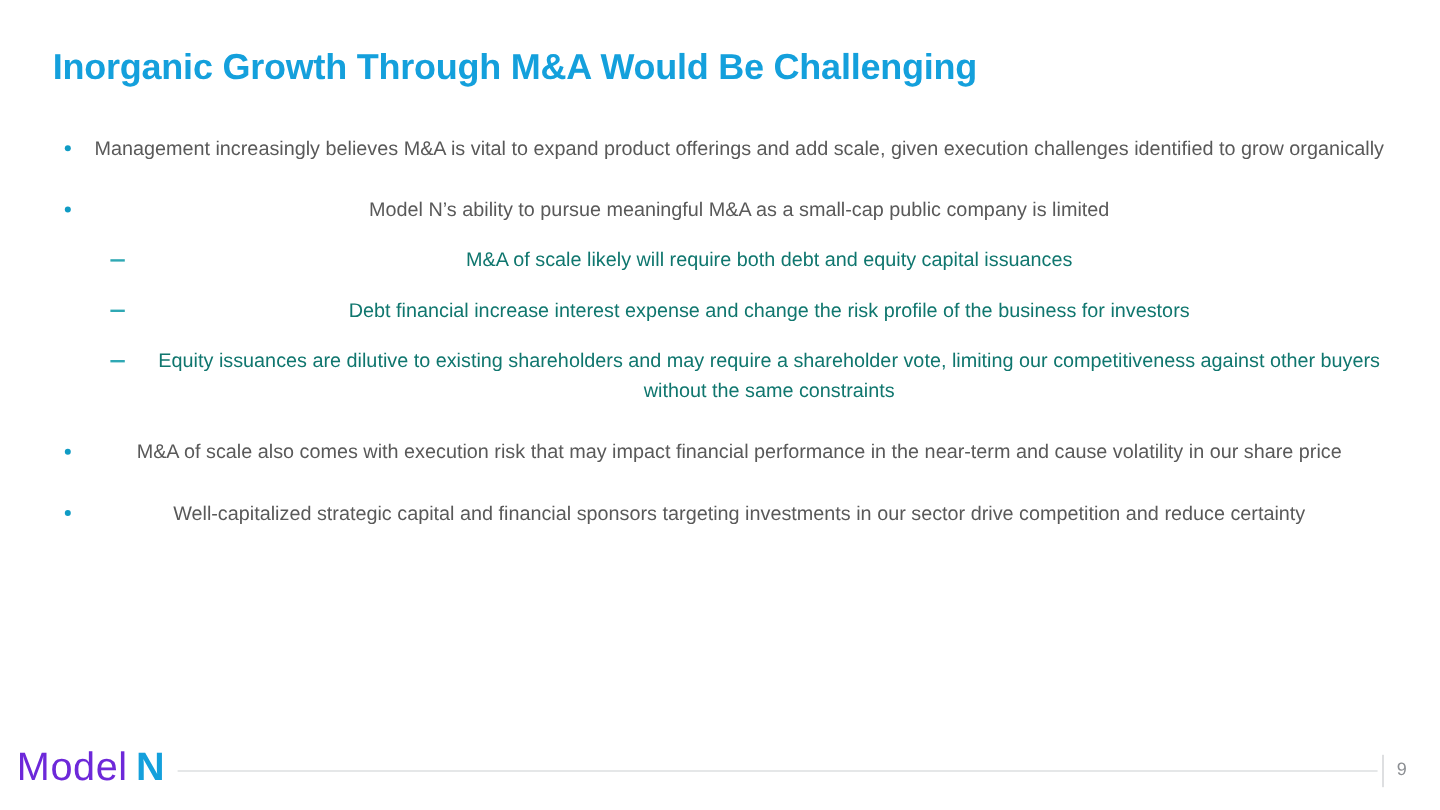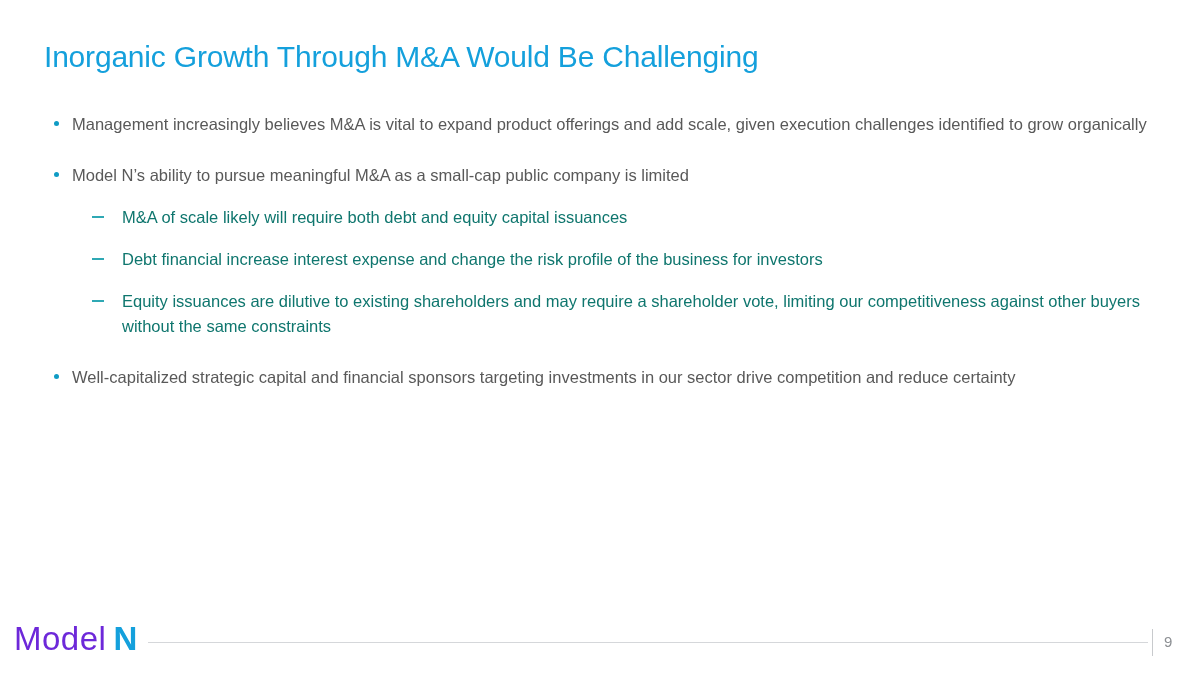--- a/index.html
+++ b/index.html
@@ -19,21 +19,21 @@
     overflow: hidden;
   }
 
   
   #slide-title {
     position: absolute;
     left: 44px;
     top: 38px;
     width: 1100px;
     font-size: 30px;
-    font-weight: normal;
+    font-weight: bold;
     color: #14A0DC;
     letter-spacing: -0.2px;
     line-height: 38px;
     white-space: nowrap;
   }
 
   
   #body-content {
     position: absolute;
     left: 50px;
@@ -41,20 +41,21 @@
     width: 1110px;
   }
 
   .bullet-l1 {
     position: relative;
     padding-left: 22px;
     margin-bottom: 24px;
     font-size: 16.5px;
     line-height: 25px;
     color: #595959;
+    text-align: center;
   }
   .bullet-l1 > .marker {
     position: absolute;
     left: 4px;
     top: 9px;
     width: 5px;
     height: 5px;
     border-radius: 50%;
     background: #0F9BC4;
   }
@@ -174,20 +175,24 @@
           <span class="marker-dash"></span>
           <span class="txt">Debt financial increase interest expense and change the risk profile of the business for investors</span>
         </div>
         <div class="bullet-l2">
           <span class="marker-dash"></span>
           <span class="txt">Equity issuances are dilutive to existing shareholders and may require a shareholder vote, limiting our competitiveness against other buyers without the same constraints</span>
         </div>
       </div>
     </div>
 
+    <div class="bullet-l1 group-gap">
+      <span class="marker"></span>
+      <span class="txt">M&amp;A of scale also comes with execution risk that may impact financial performance in the near-term and cause volatility in our share price</span>
+    </div>
 
     <div class="bullet-l1">
       <span class="marker"></span>
       <span class="txt">Well-capitalized strategic capital and financial sponsors targeting investments in our sector drive competition and reduce certainty</span>
     </div>
 
   </div>
 
   <div id="footer">
     <div id="logo">

